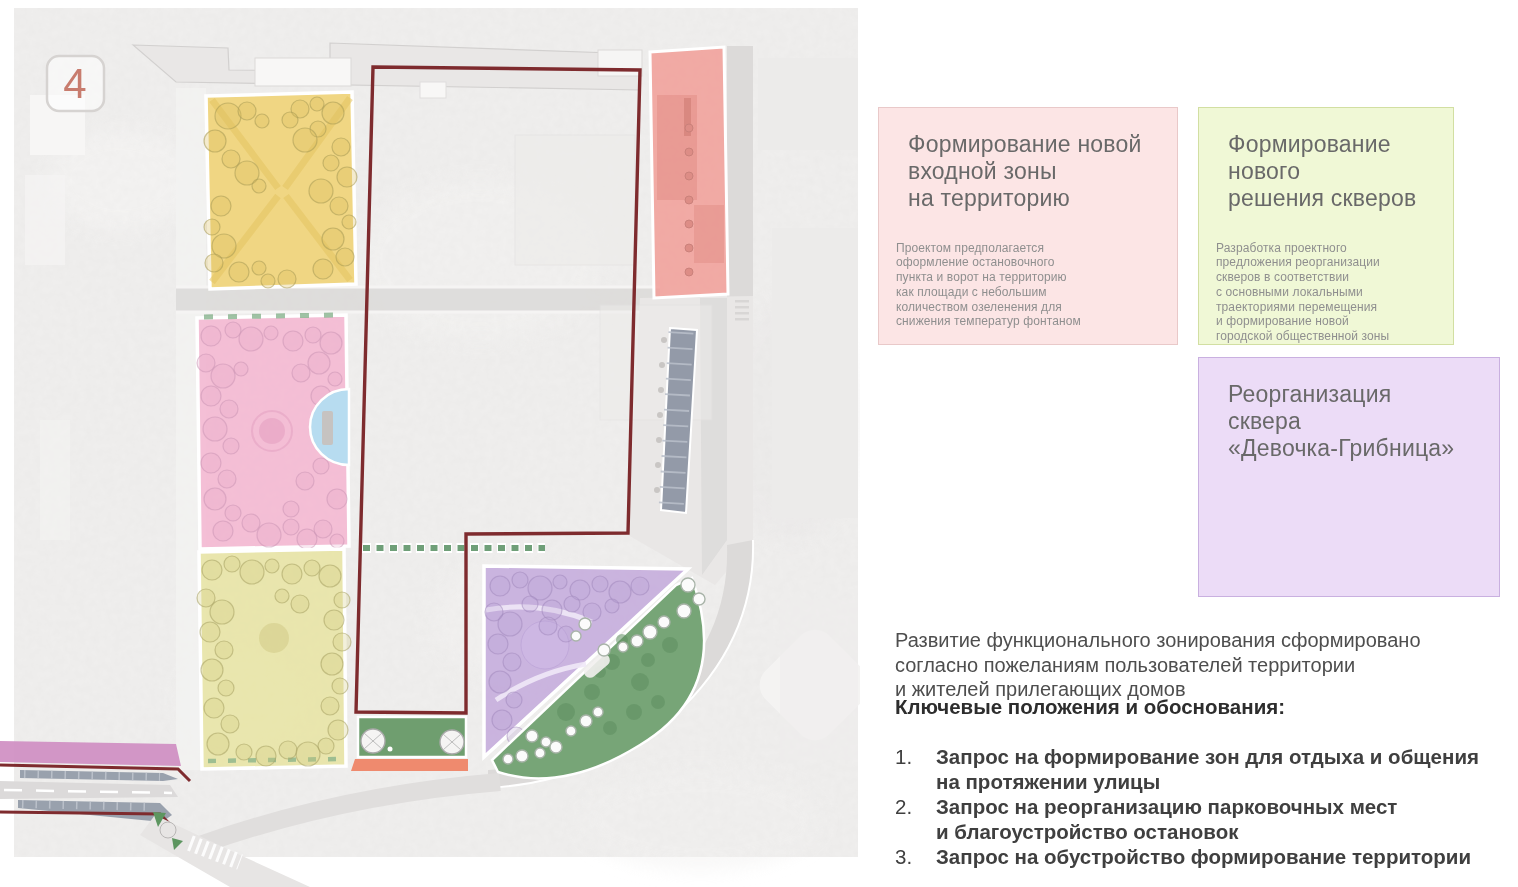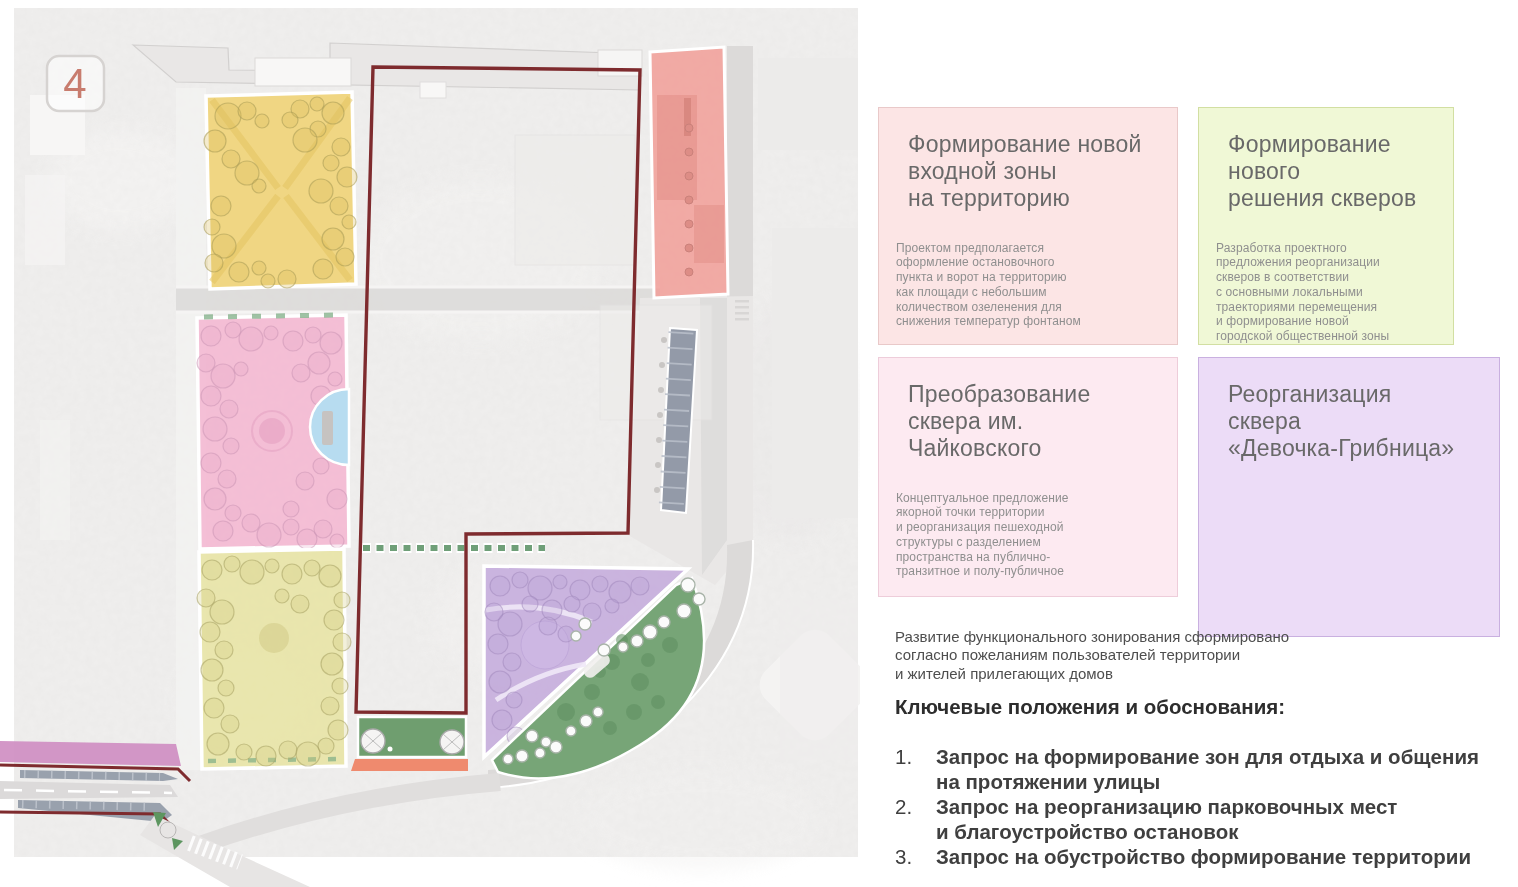--- a/index.html
+++ b/index.html
@@ -7,26 +7,26 @@
        font-family:"Liberation Sans",sans-serif;-webkit-font-smoothing:antialiased;}
   .map-wrap{position:absolute;left:0;top:0;width:860px;height:887px;}
   .panel{position:absolute;left:878px;top:0;width:640px;height:887px;}
   .panel-title{position:absolute;left:17px;top:24px;font-size:26.5px;font-weight:500;
        color:#595959;letter-spacing:.4px;white-space:nowrap;}
   .card{position:absolute;box-sizing:border-box;border:1px solid transparent;
        padding:11px 16px 10px 17px;}
   .card-0{left:0px;  top:107px;width:300px;height:238px;}
   .card-1{left:320px;top:107px;width:256px;height:238px;}
   .card-2{left:0px;  top:357px;width:300px;height:240px;}
-  .card-3{left:320px;top:357px;width:302px;height:280px;}
+  .card-3{left:320px;top:357px;width:302px;height:240px;}
   .card h3{margin:12px;font-size:23px;line-height:1.17;font-weight:400;color:#696969;
        letter-spacing:.2px;white-space:pre-line;}
   .card p{margin:29px 0 0 0;font-size:12px;line-height:1.23;color:#8f8f8f;
        white-space:pre-line;letter-spacing:.1px;}
-  .summary{position:absolute;left:17px;top:628px;font-size:15px;line-height:1.23;
+  .summary{position:absolute;left:17px;top:628px;font-size:20px;line-height:1.23;
        color:#4e4e4e;white-space:pre-line;}
   .kp-heading{position:absolute;left:17px;top:695px;font-size:20.5px;font-weight:700;
        color:#2d2d2d;}
   .kp-list{position:absolute;left:17px;top:744px;width:615px;}
   .kp-item{display:flex;font-size:20.5px;line-height:1.22;color:#3f3f3f;}
   .kp-num{flex:0 0 41px;width:41px;}
   .kp-text{white-space:pre-line;flex:1;font-weight:bold;}
   svg .tr{stroke-width:1.2;}
 </style>
 </head>
@@ -374,31 +374,20 @@
 решения скверов</h3>
     <p>Разработка проектного
 предложения реорганизации
 скверов в соответствии
 с основными локальными
 траекториями перемещения
 и формирование новой
 городской общественной зоны</p>
   </div>
 
-  <div class="card card-2" style=";background:#fdeaf1;border-color:#eecdda">
-    <h3>Преобразование
-сквера им.
-Чайковского</h3>
-    <p>Концептуальное предложение
-якорной точки территории
-и реорганизация пешеходной
-структуры с разделением
-пространства на публично-
-транзитное и полу-публичное</p>
-  </div>
 
   <div class="card card-3" style=";background:#ecdcf7;border-color:#c9b0e0">
     <h3>Реорганизация сквера
 «Девочка-Грибница»</h3>
   </div>
 
   <div class="summary">Развитие функционального зонирования сформировано
 согласно пожеланиям пользователей территории
 и жителей прилегающих домов</div>
 

